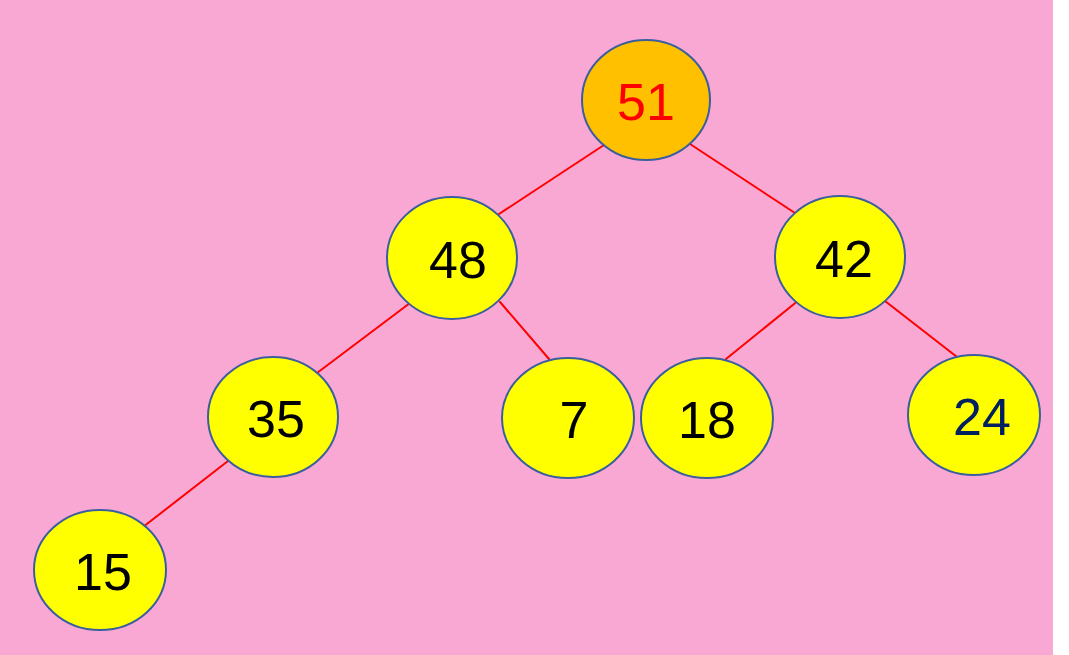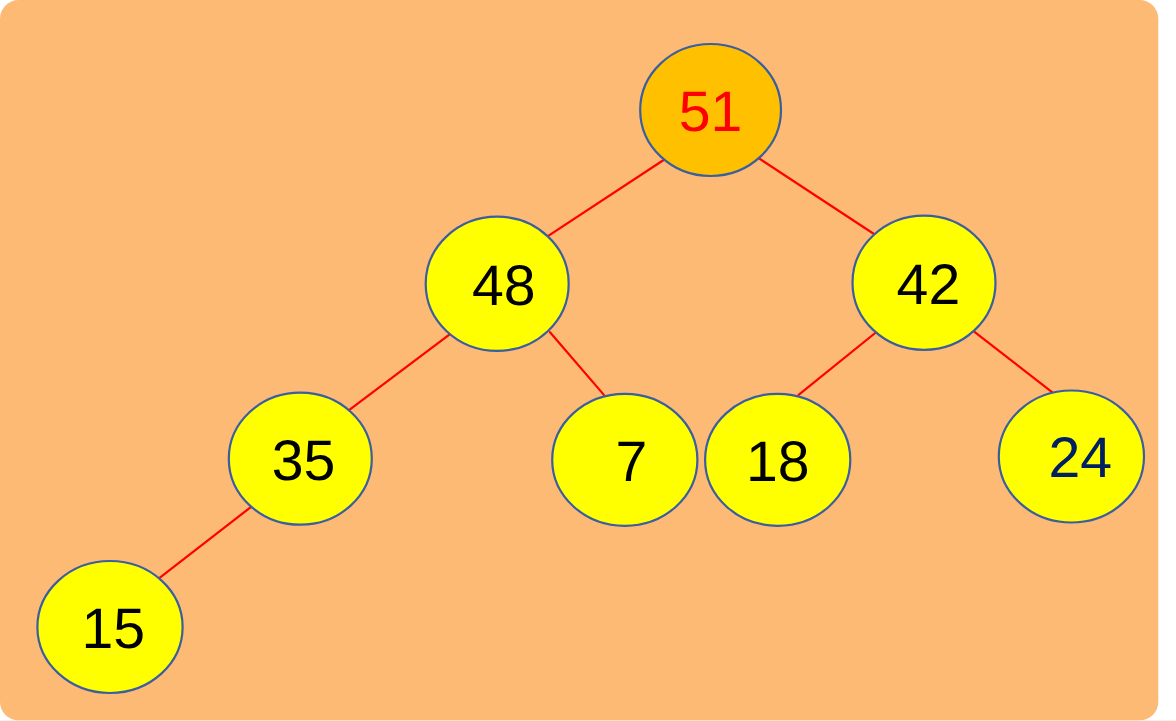--- a/index.html
+++ b/index.html
@@ -11,22 +11,21 @@
   body {
     width: 1069px;
     height: 655px;
     overflow: hidden;
     font-family: "Liberation Sans", sans-serif;
   }
   #diagram-root {
     position: relative;
     width: 1053px;
     height: 655px;
-    background: #fdba74;
-    border-radius: 17px;
+    background: #f9a8d4;
   }
   #tree-svg {
     position: absolute;
     top: 0;
     left: 0;
     width: 1069px;
     height: 655px;
     display: block;
   }
   .node-label {

